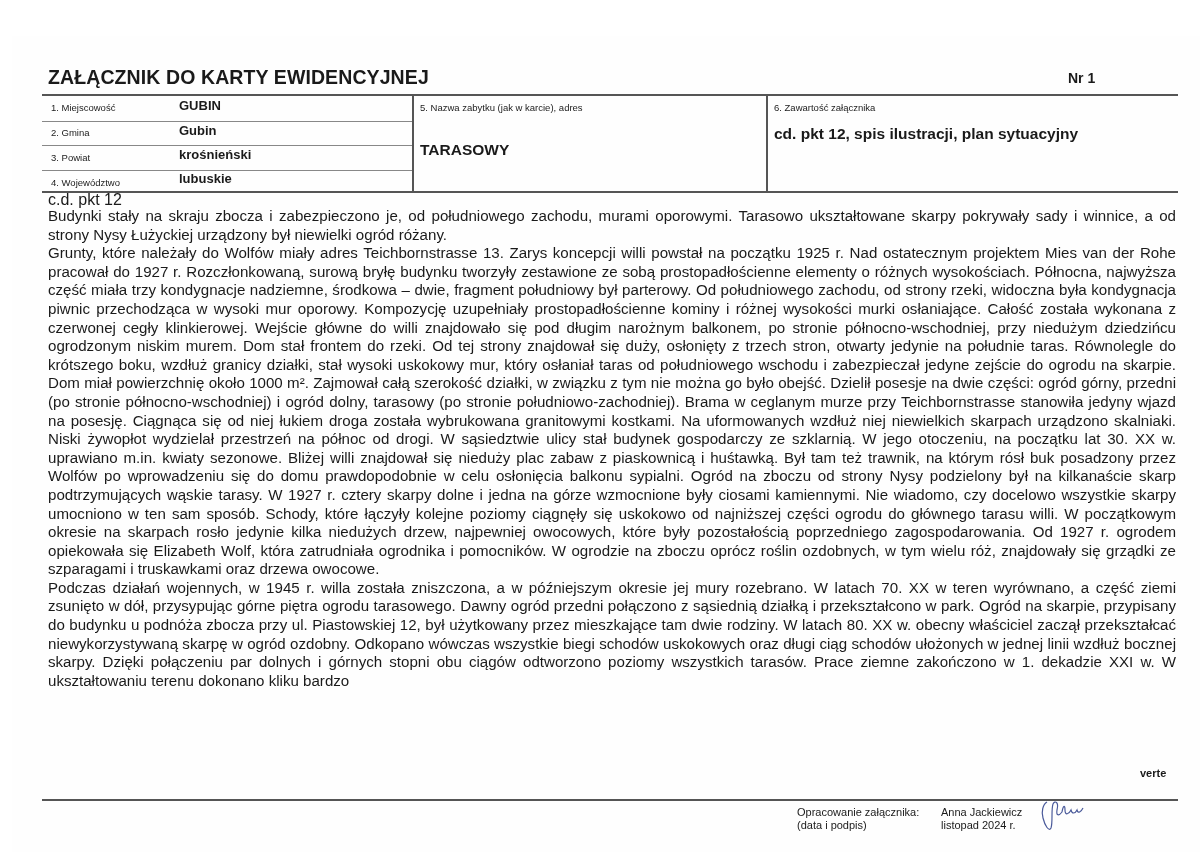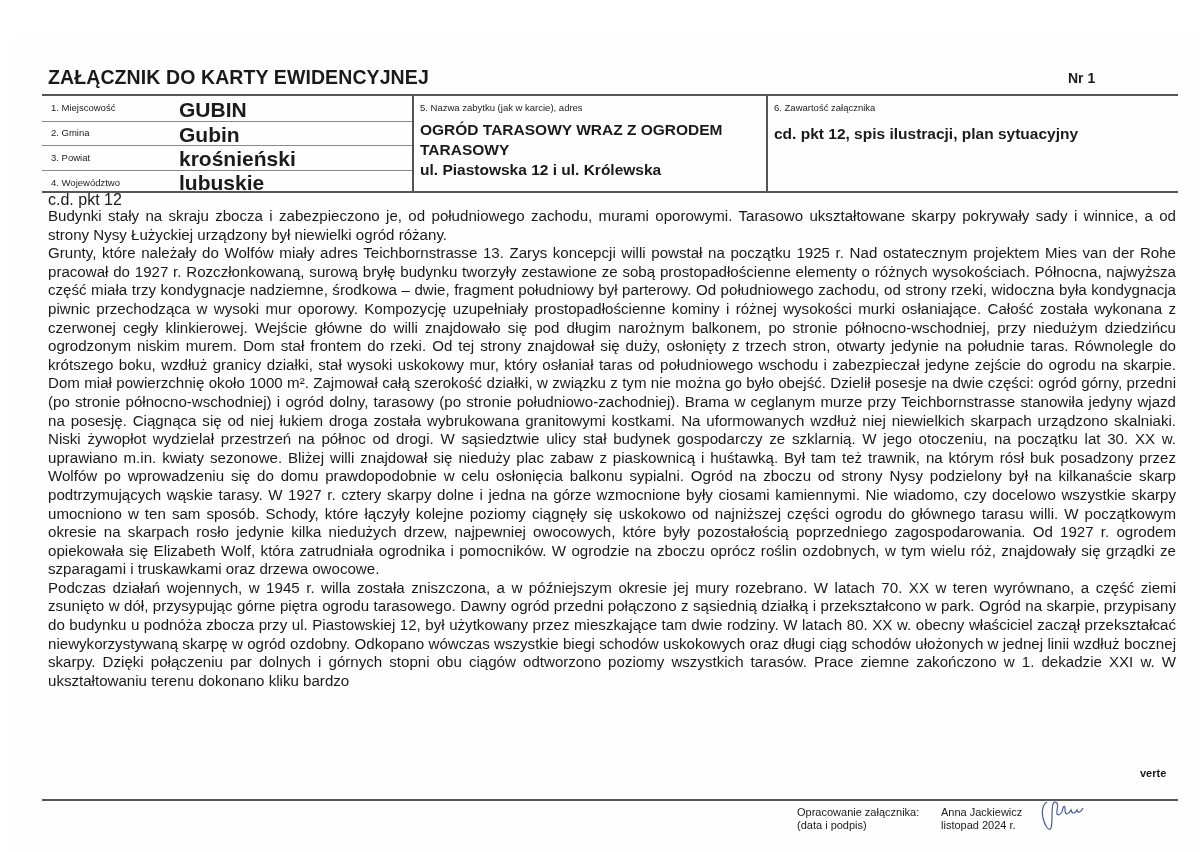--- a/index.html
+++ b/index.html
@@ -10,21 +10,21 @@
   .page { position: absolute; left: 12px; top: 0; width: 1188px; height: 852px; background: #fefefe; margin-top: 36px; }
   .title {
     position: absolute; left: 36px; top: 30px; font-size: 19.5px; font-weight: bold; letter-spacing: 0.1px;
   }
   .nr {
     position: absolute; left: 1056px; top: 34px; font-size: 14px; font-weight: bold;
   }
   .rule { position: absolute; background: #555; height: 1.5px; }
   .vrule { position: absolute; background: #555; width: 1.5px; }
   .lbl { position: absolute; font-size: 9.5px; color: #222; }
-  .val { position: absolute; font-size: 21px; font-weight: bold; text-align: center; }
+  .val { position: absolute; font-size: 13px; font-weight: bold; text-align: center; }
   .hdr-val { position: absolute; font-size: 15.5px; font-weight: bold; line-height: 19px; }
   .cd { position: absolute; left: 36px; top: 155px; font-size: 16px; font-weight: normal; }
   .body-text {
     position: absolute; left: 36px; top: 171px; width: 1128px;
     font-size: 15.1px; line-height: 18.6px; text-align: justify;
   }
   .body-text p { margin: 0; }
   .verte { position: absolute; left: 1128px; top: 731px; font-size: 11px; font-weight: bold; }
   .foot-l { position: absolute; left: 785px; top: 770px; font-size: 11px; line-height: 13px; width: 130px; }
   .foot-r { position: absolute; left: 929px; top: 770px; font-size: 11px; line-height: 13px; }
@@ -52,23 +52,21 @@
   <div class="lbl" style="left:39px; top:91px;">2. Gmina</div>
   <div class="val" style="left:167px; top:87px;">Gubin</div>
 
   <div class="lbl" style="left:39px; top:116px;">3. Powiat</div>
   <div class="val" style="left:167px; top:111px;">krośnieński</div>
 
   <div class="lbl" style="left:39px; top:141px;">4. Województwo</div>
   <div class="val" style="left:167px; top:135px;">lubuskie</div>
 
   <div class="lbl" style="left:408px; top:66px;">5. Nazwa zabytku (jak w karcie), adres</div>
-  <div class="hdr-val" style="left:408px; top:84px;">OGRÓD TARASOWY WRAZ Z OGRODEM</div>
   <div class="hdr-val" style="left:408px; top:104px;">TARASOWY</div>
-  <div class="hdr-val" style="left:408px; top:124px;">ul. Piastowska 12 i ul. Królewska</div>
 
   <div class="lbl" style="left:762px; top:66px;">6. Zawartość załącznika</div>
   <div class="hdr-val" style="left:762px; top:88px;">cd. pkt 12, spis ilustracji, plan sytuacyjny</div>
 
   <div class="cd">c.d. pkt 12</div>
 
   <div class="body-text">
     <p>Budynki stały na skraju zbocza i zabezpieczono je, od południowego zachodu, murami oporowymi. Tarasowo ukształtowane skarpy pokrywały sady i winnice, a od strony Nysy Łużyckiej urządzony był niewielki ogród różany.</p>
     <p>Grunty, które należały do Wolfów miały adres Teichbornstrasse 13. Zarys koncepcji willi powstał na początku 1925 r. Nad ostatecznym projektem Mies van der Rohe pracował do 1927 r. Rozczłonkowaną, surową bryłę budynku tworzyły zestawione ze sobą prostopadłościenne elementy o różnych wysokościach. Północna, najwyższa część miała trzy kondygnacje nadziemne, środkowa – dwie, fragment południowy był parterowy. Od południowego zachodu, od strony rzeki, widoczna była kondygnacja piwnic przechodząca w wysoki mur oporowy. Kompozycję uzupełniały prostopadłościenne kominy i różnej wysokości murki osłaniające. Całość została wykonana z czerwonej cegły klinkierowej. Wejście główne do willi znajdowało się pod długim narożnym balkonem, po stronie północno-wschodniej, przy niedużym dziedzińcu ogrodzonym niskim murem. Dom stał frontem do rzeki. Od tej strony znajdował się duży, osłonięty z trzech stron, otwarty jedynie na południe taras. Równolegle do krótszego boku, wzdłuż granicy działki, stał wysoki uskokowy mur, który osłaniał taras od południowego wschodu i zabezpieczał jedyne zejście do ogrodu na skarpie. Dom miał powierzchnię około 1000 m². Zajmował całą szerokość działki, w związku z tym nie można go było obejść. Dzielił posesje na dwie części: ogród górny, przedni (po stronie północno-wschodniej) i ogród dolny, tarasowy (po stronie południowo-zachodniej). Brama w ceglanym murze przy Teichbornstrasse stanowiła jedyny wjazd na posesję. Ciągnąca się od niej łukiem droga została wybrukowana granitowymi kostkami. Na uformowanych wzdłuż niej niewielkich skarpach urządzono skalniaki. Niski żywopłot wydzielał przestrzeń na północ od drogi. W sąsiedztwie ulicy stał budynek gospodarczy ze szklarnią. W jego otoczeniu, na początku lat 30. XX w. uprawiano m.in. kwiaty sezonowe. Bliżej willi znajdował się nieduży plac zabaw z piaskownicą i huśtawką. Był tam też trawnik, na którym rósł buk posadzony przez Wolfów po wprowadzeniu się do domu prawdopodobnie w celu osłonięcia balkonu sypialni. Ogród na zboczu od strony Nysy podzielony był na kilkanaście skarp podtrzymujących wąskie tarasy. W 1927 r. cztery skarpy dolne i jedna na górze wzmocnione były ciosami kamiennymi. Nie wiadomo, czy docelowo wszystkie skarpy umocniono w ten sam sposób. Schody, które łączyły kolejne poziomy ciągnęły się uskokowo od najniższej części ogrodu do głównego tarasu willi. W początkowym okresie na skarpach rosło jedynie kilka niedużych drzew, najpewniej owocowych, które były pozostałością poprzedniego zagospodarowania. Od 1927 r. ogrodem opiekowała się Elizabeth Wolf, która zatrudniała ogrodnika i pomocników. W ogrodzie na zboczu oprócz roślin ozdobnych, w tym wielu róż, znajdowały się grządki ze szparagami i truskawkami oraz drzewa owocowe.</p>
     <p>Podczas działań wojennych, w 1945 r. willa została zniszczona, a w późniejszym okresie jej mury rozebrano. W latach 70. XX w teren wyrównano, a część ziemi zsunięto w dół, przysypując górne piętra ogrodu tarasowego. Dawny ogród przedni połączono z sąsiednią działką i przekształcono w park. Ogród na skarpie, przypisany do budynku u podnóża zbocza przy ul. Piastowskiej 12, był użytkowany przez mieszkające tam dwie rodziny. W latach 80. XX w. obecny właściciel zaczął przekształcać niewykorzystywaną skarpę w ogród ozdobny. Odkopano wówczas wszystkie biegi schodów uskokowych oraz długi ciąg schodów ułożonych w jednej linii wzdłuż bocznej skarpy. Dzięki połączeniu par dolnych i górnych stopni obu ciągów odtworzono poziomy wszystkich tarasów. Prace ziemne zakończono w 1. dekadzie XXI w. W ukształtowaniu terenu dokonano kliku bardzo</p>

